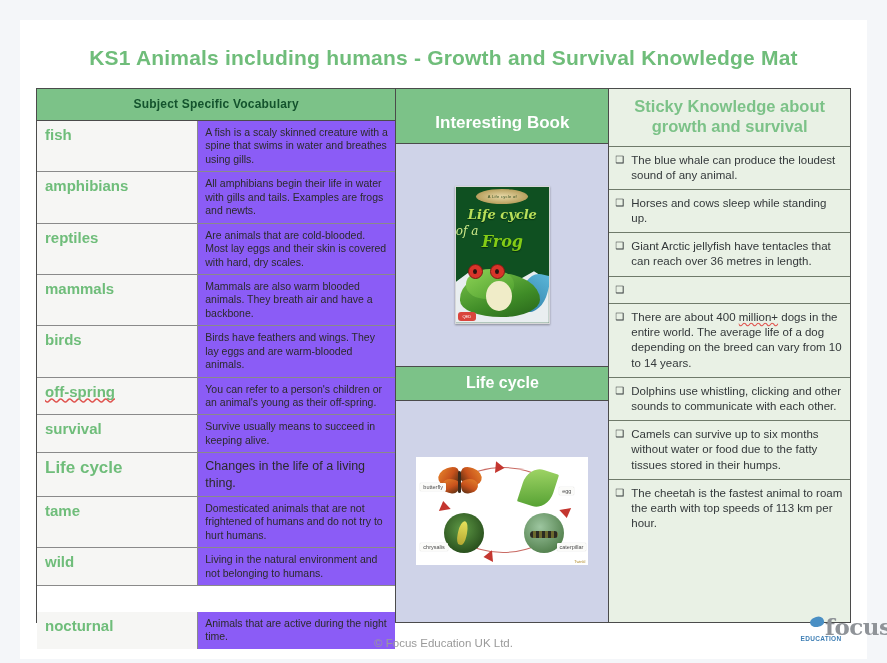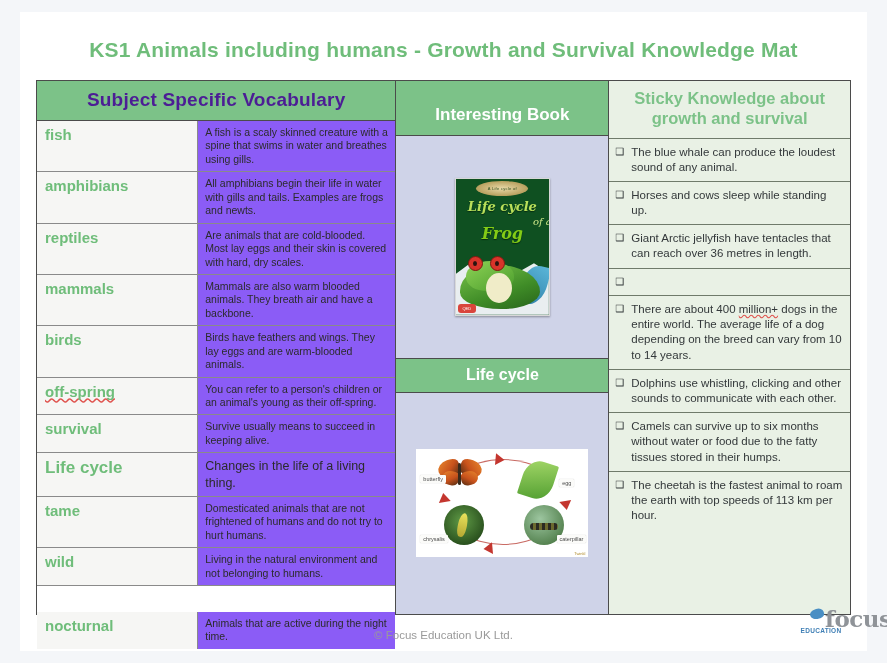--- a/index.html
+++ b/index.html
@@ -10,21 +10,21 @@
   body {
     width: 887px;
     height: 663px;
     overflow: hidden;
     font-family: "Liberation Sans", sans-serif;
   }
 
   .page-card {
     position: absolute;
     left: 20px;
-    top: 12px;
+    top: 20px;
     width: 847px;
     height: 639px;
     background: #ffffff;
     box-sizing: border-box;
   }
 
   .mat-title {
     text-align: center;
     color: #6fbd7a;
     font-size: 21px;
@@ -49,22 +49,22 @@
   
   .col-vocab {
     width: 44.2%;
     display: flex;
     flex-direction: column;
     border-right: 1px solid #4b4b4b;
     box-sizing: border-box;
   }
   .vocab-head {
     background: #7cc288;
-    color: #4c1d95;
-    font-size: 19px;
+    color: #14532d;
+    font-size: 12px;
     font-weight: bold;
     text-align: center;
     padding: 8px 0 9px 0;
     border-bottom: 1px solid #4b4b4b;
     letter-spacing: 0.2px;
   }
   .vocab-body {
     flex: 1;
     display: flex;
     flex-direction: column;
@@ -161,24 +161,23 @@
     border-radius: 50%;
     font-size: 4px; color: #2d4a1c; text-align: center; line-height: 15px;
     letter-spacing: .3px;
   }
   .bc-t1 {
     position: absolute; top: 20px; width: 100%; text-align: center;
     color: #b9e05a; font-size: 13px; font-style: italic; font-weight: bold;
     font-family: "DejaVu Serif", serif; text-shadow: 0 1px 1px #062b10;
   }
   .bc-t2 {
-    position: absolute; top: 37px; width: 100%; text-align: center;
-    color: #cfe98a; font-size: 10px; font-style: italic;
+    position: absolute; top: 37px; width: 100%; 
+    color: #cfe98a; font-size: 12px; font-style: italic;
     font-family: "DejaVu Serif", serif;
-    margin-left: 40px;
   }
   .bc-t3 {
     position: absolute; top: 45px; width: 100%; text-align: center;
     color: #84cc16; font-size: 16px; font-style: italic; font-weight: bold;
     font-family: "DejaVu Serif", serif; text-shadow: 0 1px 1px #062b10;
   }
   .bc-snow {
     position: absolute; bottom: 0; left: 0; right: 0; height: 60px;
     background: #e9eef0;
     clip-path: polygon(0 32%, 14% 16%, 30% 34%, 46% 10%, 66% 30%, 84% 14%, 100% 30%, 100% 100%, 0 100%);

